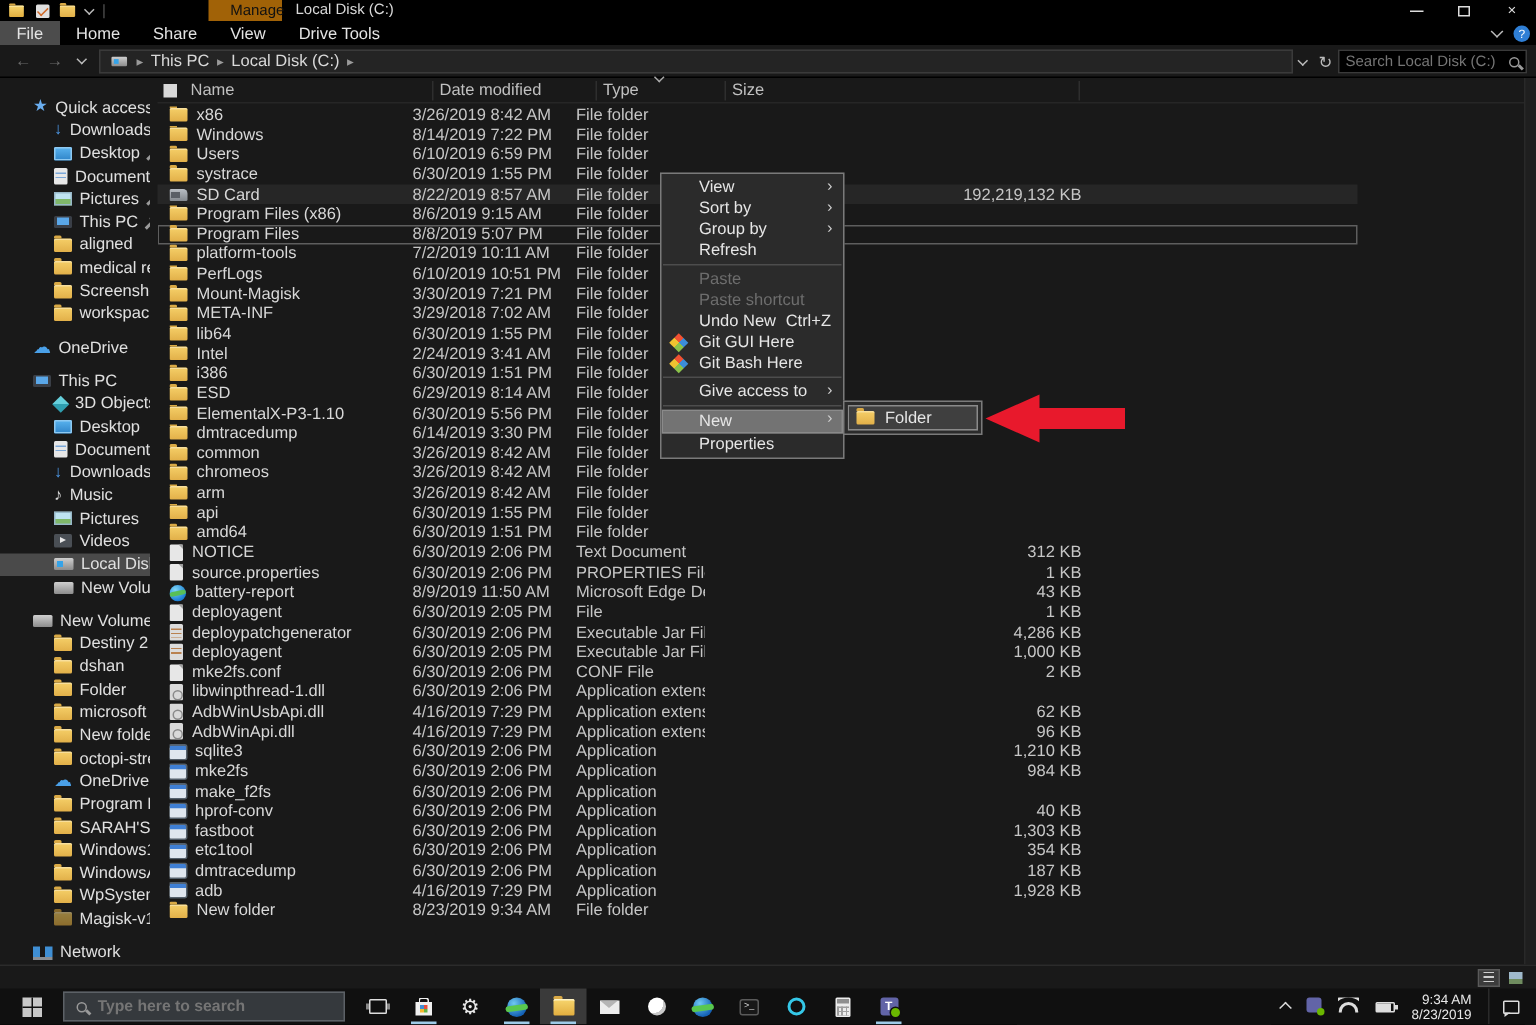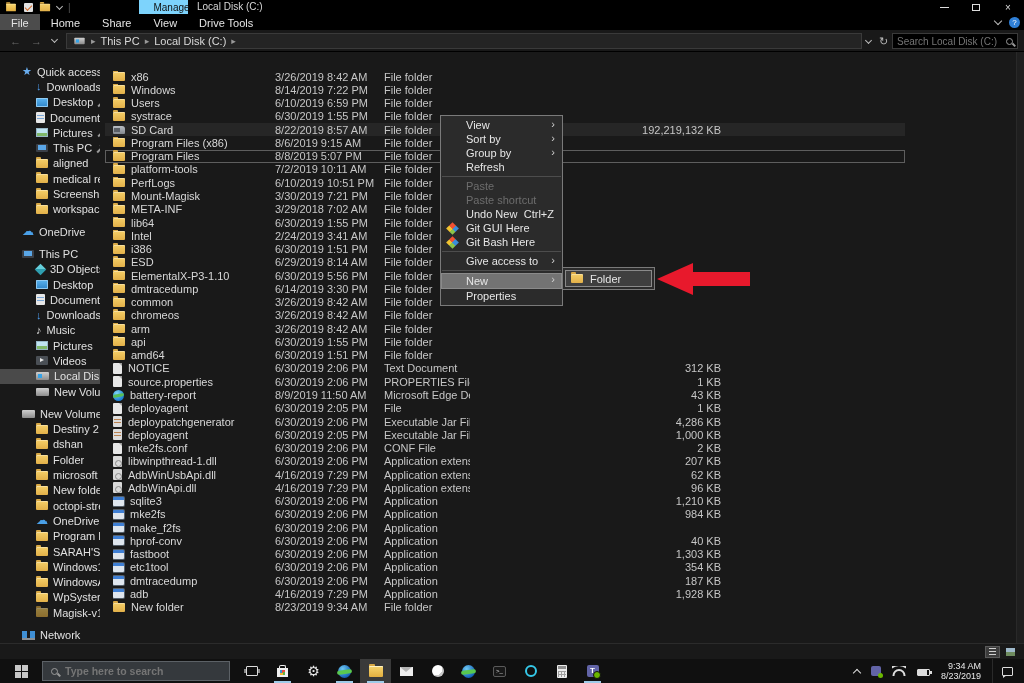--- a/index.html
+++ b/index.html
@@ -4,21 +4,21 @@
 <style>
   * { margin:0; padding:0; box-sizing:border-box; }
   html,body { background:#000; }
   body { font-family:"Liberation Sans", sans-serif; }
   .screen { position:relative; width:1024px; height:683px; background:#191919; overflow:hidden; }
 
   
   .titlebar { position:absolute; left:0; top:0; width:1024px; height:14px; background:#000; color:#ddd; font-size:10px; }
   .qat { position:absolute; left:4px; top:1px; display:flex; align-items:center; gap:6px; height:12px; }
   .qat .sep { color:#555; }
-  .manage-tab { position:absolute; left:139px; top:0; width:49px; height:14px; background:#7dd3fc; color:#111; font-size:10px; display:flex; align-items:center; justify-content:center;padding-left:16px; }
+  .manage-tab { position:absolute; left:139px; top:0; width:49px; height:14px; background:#a16207; color:#111; font-size:10px; display:flex; align-items:center; justify-content:center;padding-left:16px; }
   .win-title { position:absolute; left:197px; top:1px; color:#d8d8d8; font-size:10px; }
   .win-controls { position:absolute; right:0; top:0; display:flex; height:14px; }
   .win-btn { width:32px; height:14px; display:flex; align-items:center; justify-content:center; color:#ddd; font-size:10px; }
   .glyph-min { width:9px; height:1px; background:#ddd; }
   .glyph-max { width:8px; height:7px; border:1px solid #ddd; }
 
   
   .ribbon { position:absolute; left:0; top:14px; width:1024px; height:16px; background:#000; display:flex; align-items:stretch; }
   .rtab { color:#e4e4e4; font-size:11px; padding:1px 11px 0; display:flex; align-items:center; }
   .rtab.active { background:#4c4c4c; }
@@ -397,20 +397,32 @@
         </div>
         <div class="sb-sec">
           <div class="sb-row">
             <span class="ic ic-net"></span>
             <span>Network</span>
           </div>
         </div>
       </div>
 
     <div class="filearea">
+      <div class="cols">
+        <span class="col-cb"></span>
+        <span class="col-name">Name</span>
+        <span class="col-date">Date modified</span>
+        <span class="col-type">Type</span>
+        <span class="col-sort"></span>
+        <span class="col-size">Size</span>
+        <span class="col-div" style="left:183px"></span>
+        <span class="col-div" style="left:292px"></span>
+        <span class="col-div" style="left:378px"></span>
+        <span class="col-div" style="left:614px"></span>
+      </div>
       <div class="rows" id="rows">
           <div class="frow">
             <span class="cell-name">
               <span class="ic ic-folder"></span>
               <span>x86</span>
             </span>
             <span class="cell-date">3/26/2019 8:42 AM</span>
             <span class="cell-type">File folder</span>
             <span class="cell-size"></span>
           </div>
@@ -666,21 +678,20 @@
             <span class="cell-type">CONF File</span>
             <span class="cell-size">2 KB</span>
           </div>
           <div class="frow">
             <span class="cell-name">
               <span class="ic ic-dll"></span>
               <span>libwinpthread-1.dll</span>
             </span>
             <span class="cell-date">6/30/2019 2:06 PM</span>
             <span class="cell-type">Application extension</span>
-            <span class="cell-size">207 KB</span>
           </div>
           <div class="frow">
             <span class="cell-name">
               <span class="ic ic-dll"></span>
               <span>AdbWinUsbApi.dll</span>
             </span>
             <span class="cell-date">4/16/2019 7:29 PM</span>
             <span class="cell-type">Application extension</span>
             <span class="cell-size">62 KB</span>
           </div>

